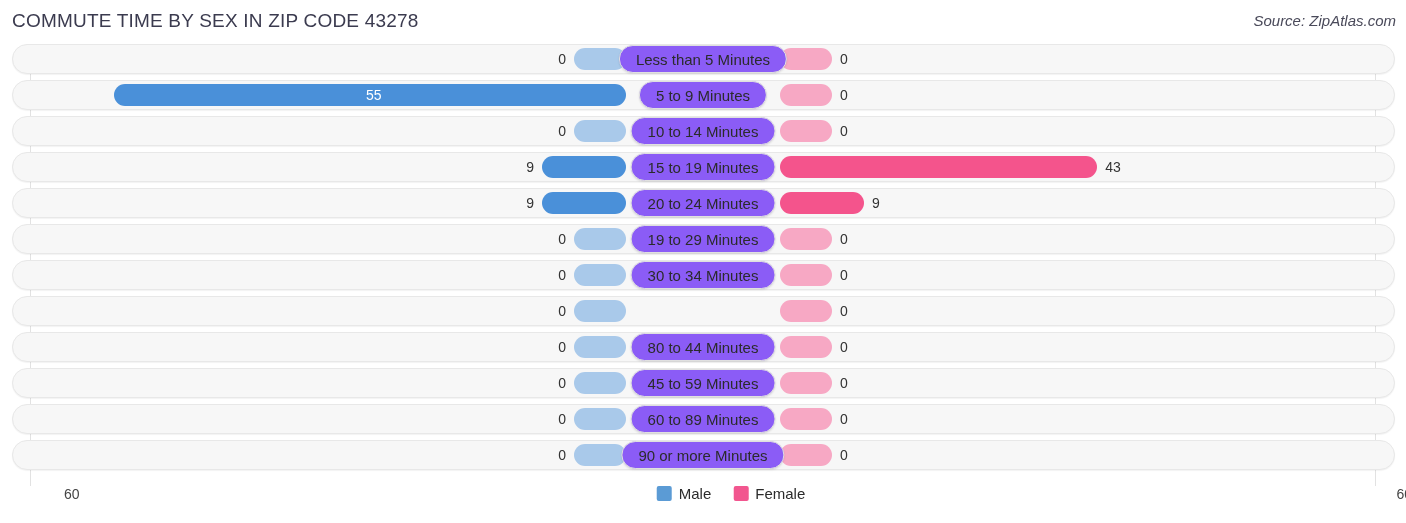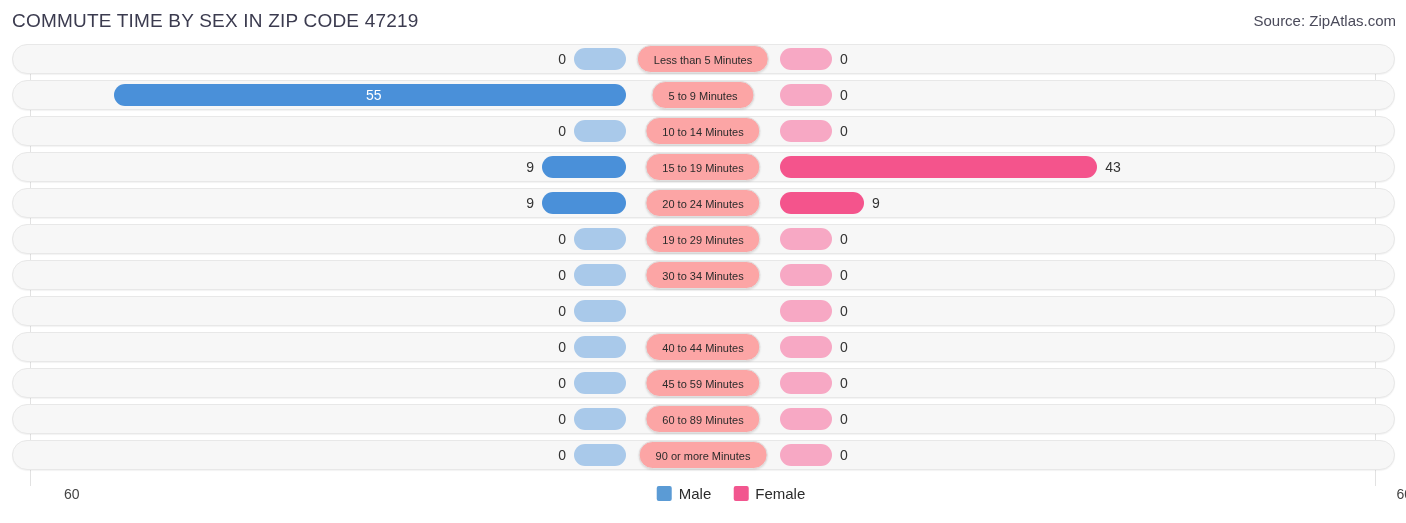--- a/index.html
+++ b/index.html
@@ -26,20 +26,21 @@
     left: 12px; top: 10px;
     font-size: 19px;
     letter-spacing: .2px;
     color: #3b3b4f;
     white-space: nowrap;
   }
   .source-note {
     position: absolute;
     right: 10px; top: 12px;
     font-size: 15px;
+    font-style: italic;
     color: #4a4a5a;
     white-space: nowrap;
   }
 
   
   .plot {
     position: absolute;
     left: 0; top: 44px;
     width: 1406px;
     height: 436px;
@@ -108,24 +109,24 @@
 
   
   .center-pill {
     position: absolute;
     top: 1px;
     left: 50%;
     transform: translateX(-50%);
     height: 28px;
     line-height: 28px;
     padding: 0 16px;
-    background: #fca5a5;
+    background: #8b5cf6;
     border: 1px solid #e0e0e0;
     border-radius: 14px;
-    font-size: 11px;
+    font-size: 15px;
     color: #2b2b2b;
     white-space: nowrap;
     box-shadow: 0 1px 2px rgba(0,0,0,.10);
     z-index: 5;
   }
 
   
   .footer {
     position: absolute;
     left: 0; bottom: 0;
@@ -163,21 +164,21 @@
     border-radius: 2px;
     display: inline-block;
   }
   .legend-swatch.male   { background: #5b9bd5; }
   .legend-swatch.female { background: #f2568f; }
 </style>
 </head>
 <body>
 
 <div class="header">
-  <div class="chart-title">COMMUTE TIME BY SEX IN ZIP CODE 47219</div>
+  <div class="chart-title">COMMUTE TIME BY SEX IN ZIP CODE 43278</div>
   <div class="source-note">Source: ZipAtlas.com</div>
 </div>
 
 <div class="plot">
   <div class="gridline left"></div>
   <div class="gridline right"></div>
   <div class="rows" id="rows">
       <div class="row">
         <div class="track"></div>
         <div class="bar male" style="left: 574px; width: 52px;"></div>
@@ -240,21 +241,21 @@
         <div class="bar-value male" style="left: 514px; width: 52px;">0</div>
         <div class="bar female" style="left: 780px; width: 52px;"></div>
         <div class="bar-value female" style="left: 840px;">0</div>
       </div>
       <div class="row">
         <div class="track"></div>
         <div class="bar male" style="left: 574px; width: 52px;"></div>
         <div class="bar-value male" style="left: 514px; width: 52px;">0</div>
         <div class="bar female" style="left: 780px; width: 52px;"></div>
         <div class="bar-value female" style="left: 840px;">0</div>
-        <div class="center-pill">40 to 44 Minutes</div>
+        <div class="center-pill">80 to 44 Minutes</div>
       </div>
       <div class="row">
         <div class="track"></div>
         <div class="bar male" style="left: 574px; width: 52px;"></div>
         <div class="bar-value male" style="left: 514px; width: 52px;">0</div>
         <div class="bar female" style="left: 780px; width: 52px;"></div>
         <div class="bar-value female" style="left: 840px;">0</div>
         <div class="center-pill">45 to 59 Minutes</div>
       </div>
       <div class="row">

